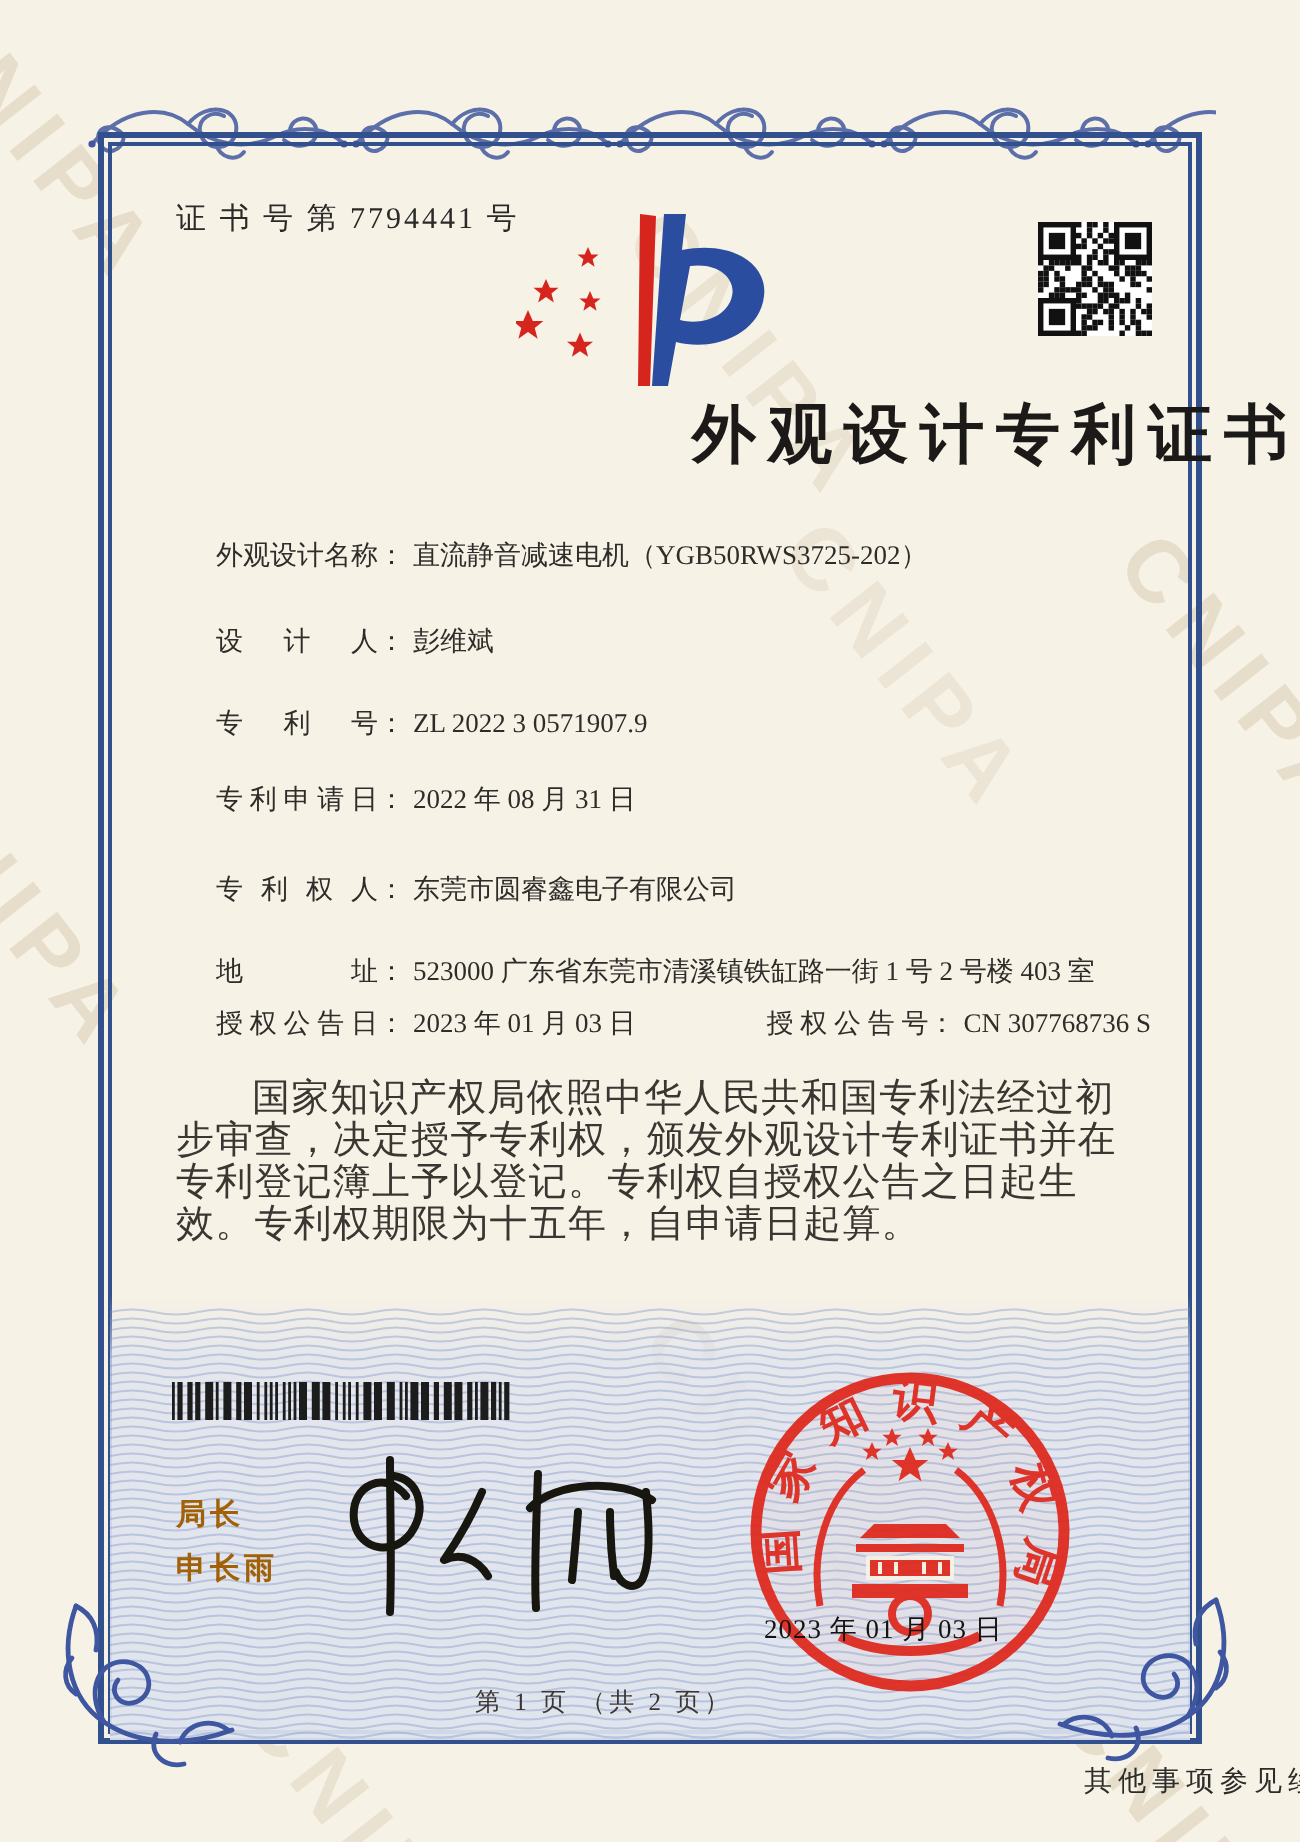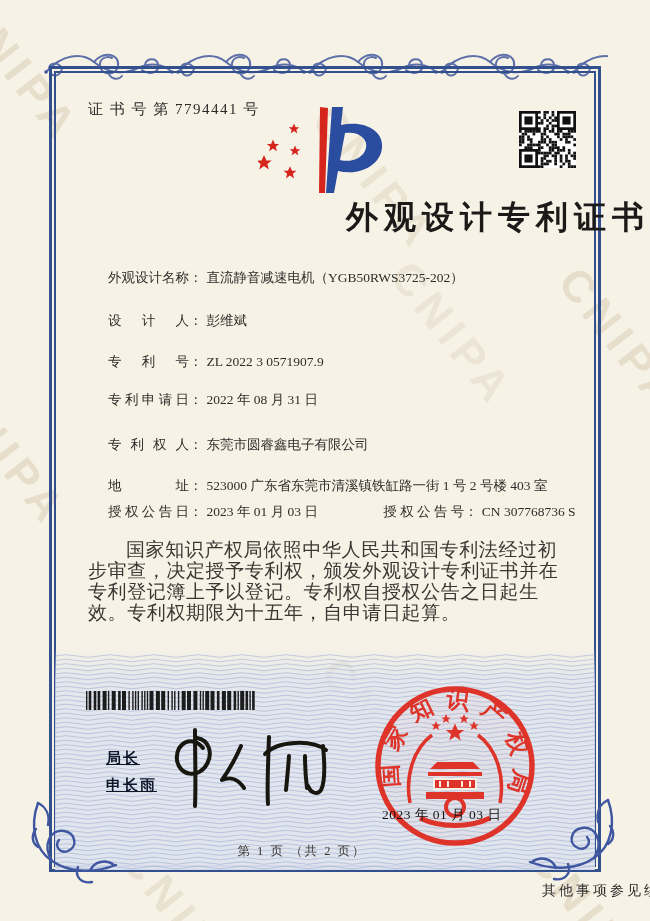--- a/index.html
+++ b/index.html
@@ -60,22 +60,22 @@
   .fcolon{display:inline-block;margin-right:4px;}
   .r1{top:269px;} .r2{top:312px;} .r3{top:353px;} .r4{top:391px;}
   .r5{top:436px;} .r6{top:477px;} .r7{top:503px;}
   .field2{display:inline-block;margin-left:62px;}
   
   .paras{left:88px;top:539px;width:478px;font-size:19px;line-height:21px;letter-spacing:0.6px;color:#3a3733;}
   .paras p{margin:0;text-indent:2em;}
   
   .barcode{left:86px;top:691px;width:170px;height:19px;}
   
-  .issuer{left:106px;top:744px;font-family:"Liberation Sans","DejaVu Sans",sans-serif;
-    font-size:15px;font-weight:bold;color:#0f172a;letter-spacing:2px;line-height:27px;text-decoration:underline;}
+  .issuer{left:88px;top:744px;font-family:"Liberation Sans","DejaVu Sans",sans-serif;
+    font-size:15px;font-weight:bold;color:#a16207;letter-spacing:2px;line-height:27px;}
   .sig{left:165px;top:726px;width:180px;height:85px;}
   
   .seal{left:370px;top:681px;width:170px;height:170px;opacity:0.93;}
   .sealdate{left:382px;top:806px;width:142px;font-size:13.5px;color:#14130f;letter-spacing:0.5px;white-space:nowrap;}
   
   .pageinfo{left:0;top:843px;width:604px;text-align:center;font-size:12.5px;letter-spacing:2px;color:#3a3733;}
   .contnote{left:0;top:882px;width:650px;text-align:right;font-size:14px;letter-spacing:3px;color:#2e2c29;padding-left:28px;}
 </style>
 </head>
 <body>

